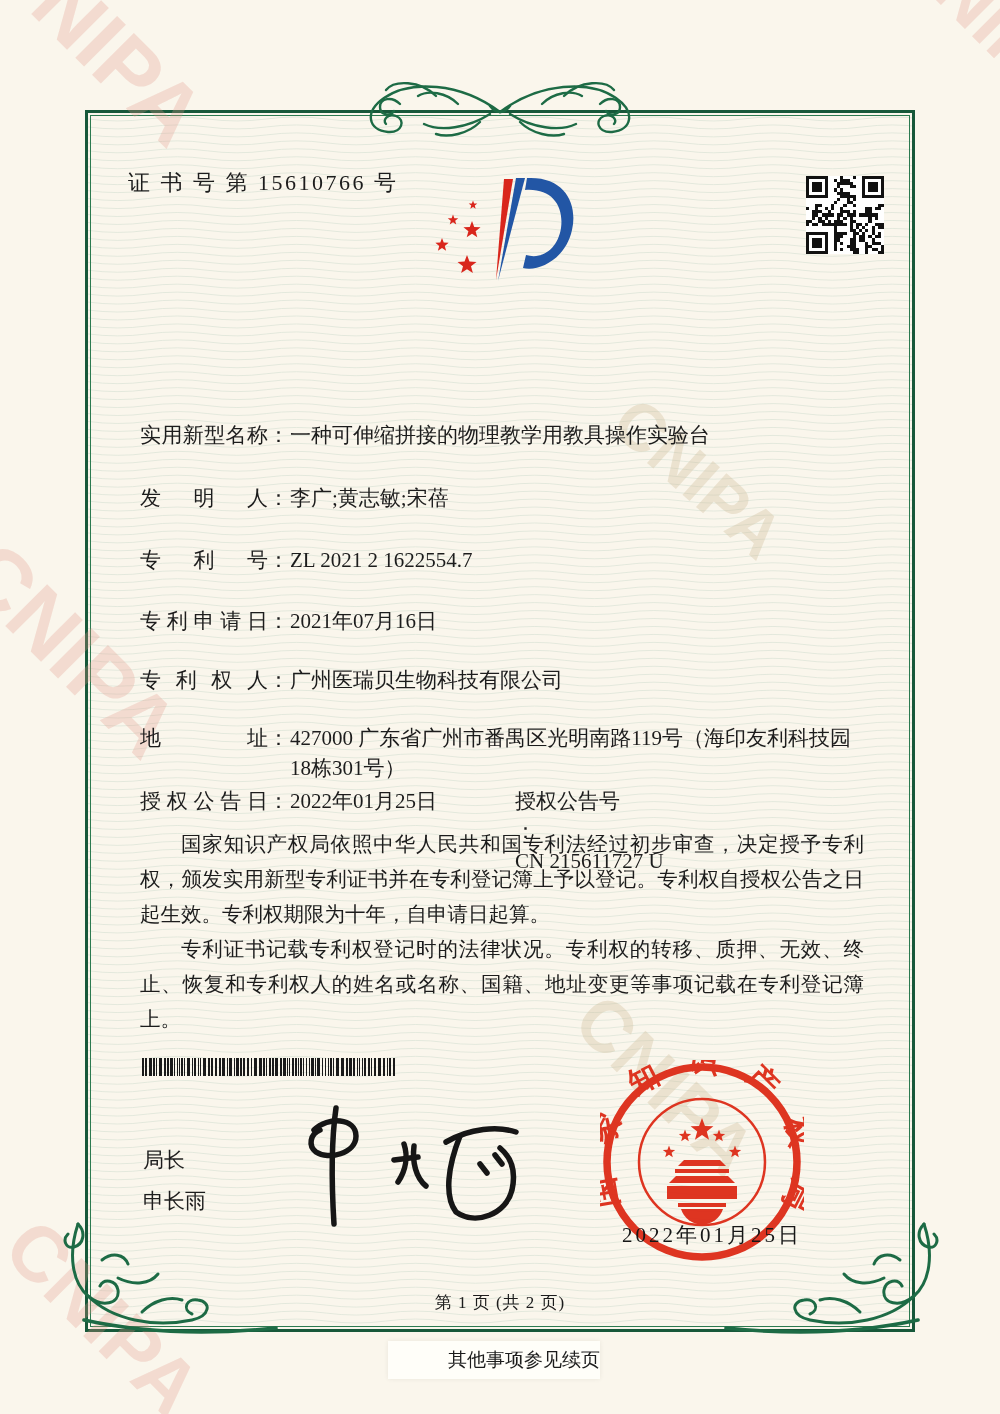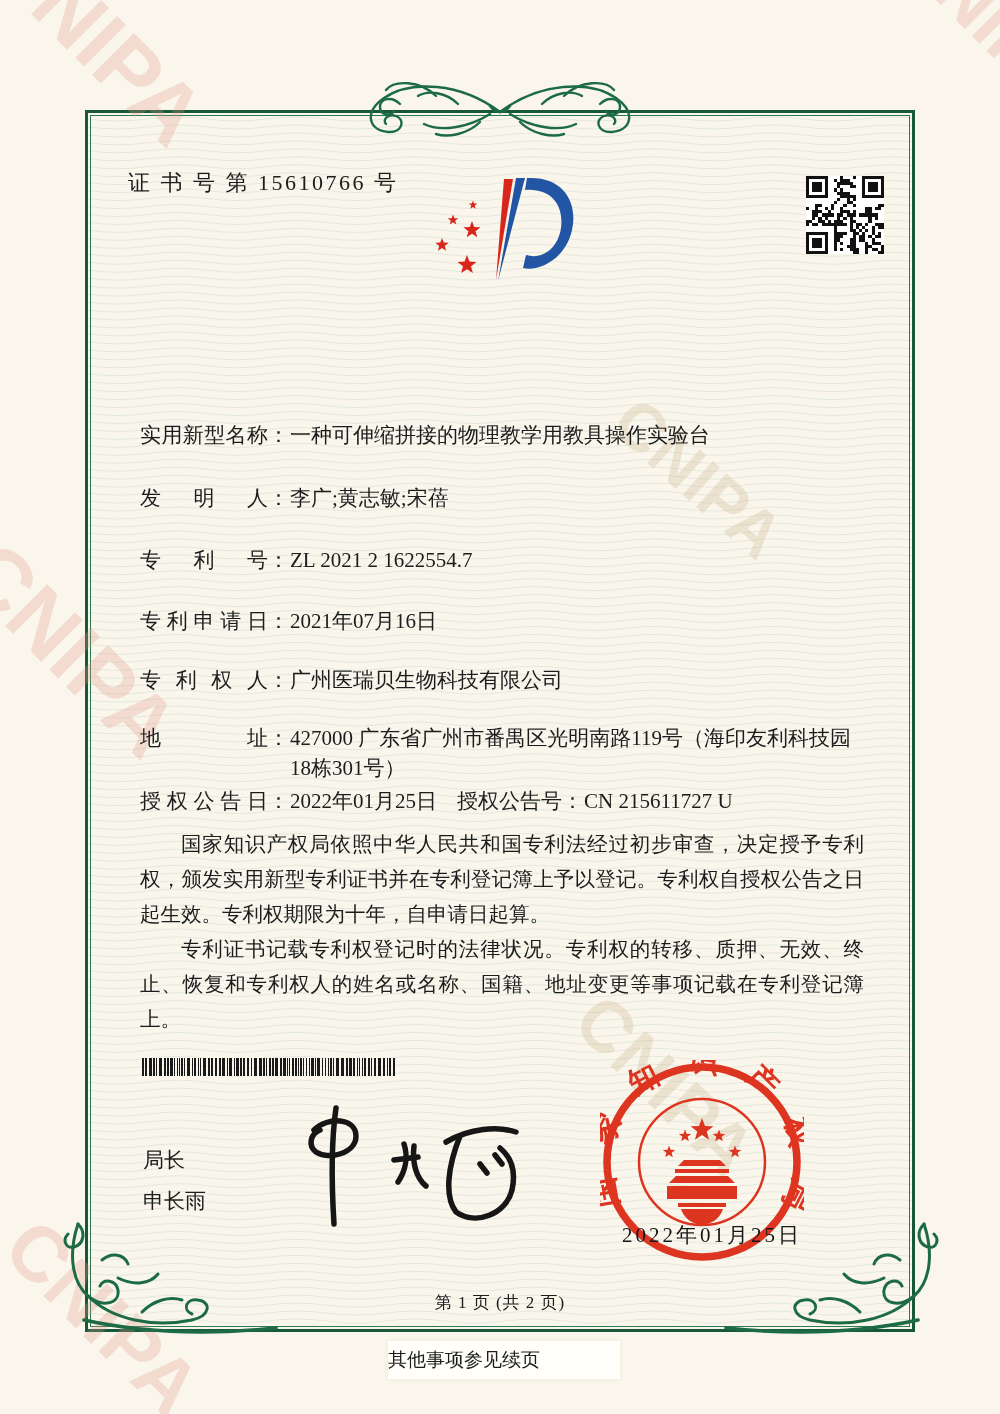--- a/index.html
+++ b/index.html
@@ -33,40 +33,40 @@
   .logo { position:absolute; left:430px; top:170px; z-index:2; }
   .title {
     position:absolute; left:0; top:301px; width:100%; text-align:center;
     font-size:45px; font-weight:bold; letter-spacing:11px; z-index:2;
   }
   .qr { position:absolute; left:806px; top:176px; z-index:2; }
   .frow { position:absolute; left:140px; width:726px; display:flex; font-size:21px; line-height:30px; z-index:2; }
   .flabel { flex:none; width:128px; text-align:justify; text-align-last:justify; }
   .fcolon { flex:none; width:22px; }
   .fvalue { flex:1; }
-  .pair2 { margin-left:20px; display:flex; }
+  .pair2 { margin-left:78px; display:flex;flex-direction:column; }
   .r1{top:420px}.r2{top:483px}.r3{top:545px}.r4{top:606px}.r5{top:665px}.r6{top:723px}.r7{top:786px}
   .paras { position:absolute; left:140px; top:827px; width:724px; z-index:2;
            font-size:20.5px; line-height:35px; text-align:justify; }
   .paras p { margin:0; text-indent:2em; }
   .barcode { position:absolute; left:142px; top:1058px; z-index:2; }
   .sig-title { position:absolute; left:143px; top:1146px; font-size:21px; z-index:2;
                font-family:"Liberation Sans","DejaVu Sans",sans-serif; }
   .sig-name  { position:absolute; left:143px; top:1187px; font-size:21px; z-index:2;
                font-family:Liberation Sans, sans-serif; }
   .signature { position:absolute; left:298px; top:1102px; z-index:2; }
   .seal { position:absolute; left:600px; top:1060px; z-index:3; opacity:0.95; }
   .seal-date { position:absolute; left:612px; top:1221px; width:200px; text-align:center;
                font-size:21px; letter-spacing:3px; z-index:4; color:#161616; }
   .page-info { position:absolute; left:0; top:1291px; width:100%; text-align:center;
                font-size:17px; letter-spacing:1px; z-index:2; }
   .footer-note {
-    position:absolute; left:388px; top:1341px; width:232px; height:38px; z-index:2;
+    position:absolute; left:388px; top:1341px; width:212px; height:38px; z-index:2;
     background:#fffef9; box-shadow:0 0 5px rgba(0,0,0,0.07);
-    text-align:left; line-height:38px; font-size:19px;
+    text-align:right; line-height:38px; font-size:19px;
   }
 </style>
 </head>
 <body>
 
 <div class="page">
 
   <div class="wm wm-pink" style="left:-34px; top:-12px; font-size:86px; transform:rotate(45deg);">CNIPA</div>
   <div class="wm wm-pink" style="left:878px; top:-24px; font-size:74px; transform:rotate(45deg);">CNIPA</div>
   <div class="wm wm-tan" style="left:598px; top:440px; font-size:66px; transform:rotate(42deg);">CNIPA</div>

